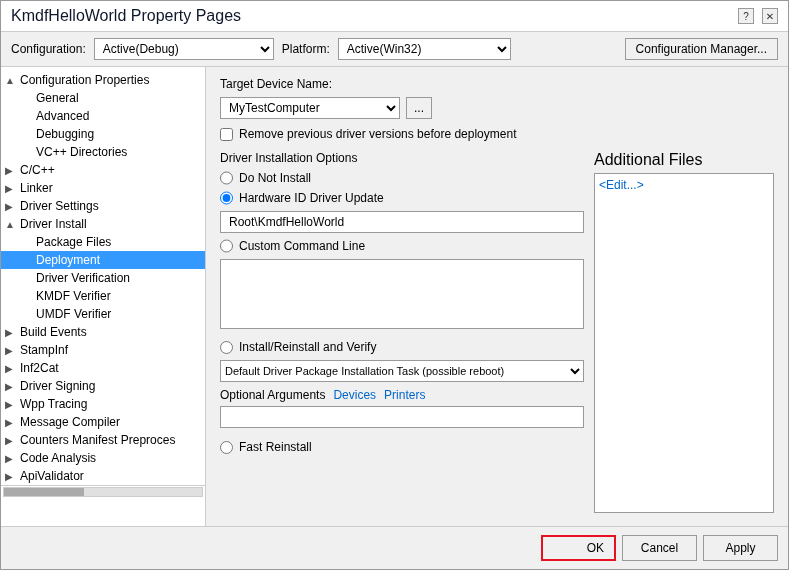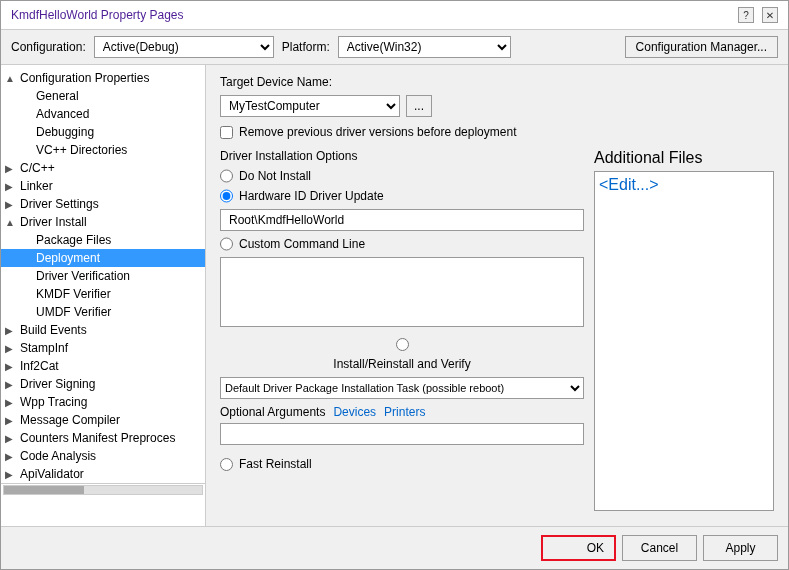--- a/index.html
+++ b/index.html
@@ -25,22 +25,22 @@
     }
     .title-bar {
       background: #fff;
       border-bottom: 1px solid #ccc;
       padding: 6px 10px;
       display: flex;
       align-items: center;
       justify-content: space-between;
     }
     .title-bar-left {
-      font-size: 12px;
-      color: #4c1d95;
+      font-size: 16px;
+      color: #0f172a;
     }
     .title-bar-right {
       display: flex;
       gap: 8px;
       align-items: center;
     }
     .title-btn {
       width: 16px;
       height: 16px;
       background: #f0f0f0;
@@ -167,21 +167,21 @@
     .additional-files-title {
       font-size: 16px;
       margin-bottom: 4px;
     }
     .additional-files-box {
       border: 1px solid #999;
       background: #fff;
       width: 180px;
       height: 340px;
       padding: 4px;
-      font-size: 16px;
+      font-size: 12px;
       color: #0066cc;
     }
     .section-label {
       font-size: 12px;
       margin-bottom: 6px;
     }
     .radio-row {
       display: flex;
       gap: 6px;
       margin-bottom: 6px;
@@ -204,21 +204,20 @@
       font-size: 12px;
       padding: 4px;
       resize: none;
     }
     .install-reinstall-row {
       display: flex;
       align-items: center;
       gap: 6px;
       margin-top: 8px;
       margin-bottom: 6px;
-      flex-direction: column;
     }
     .install-select {
       height: 22px;
       font-size: 11px;
       border: 1px solid #999;
       background: #fff;
       flex: 1;
     }
     .optional-args-row {
       display: flex;

